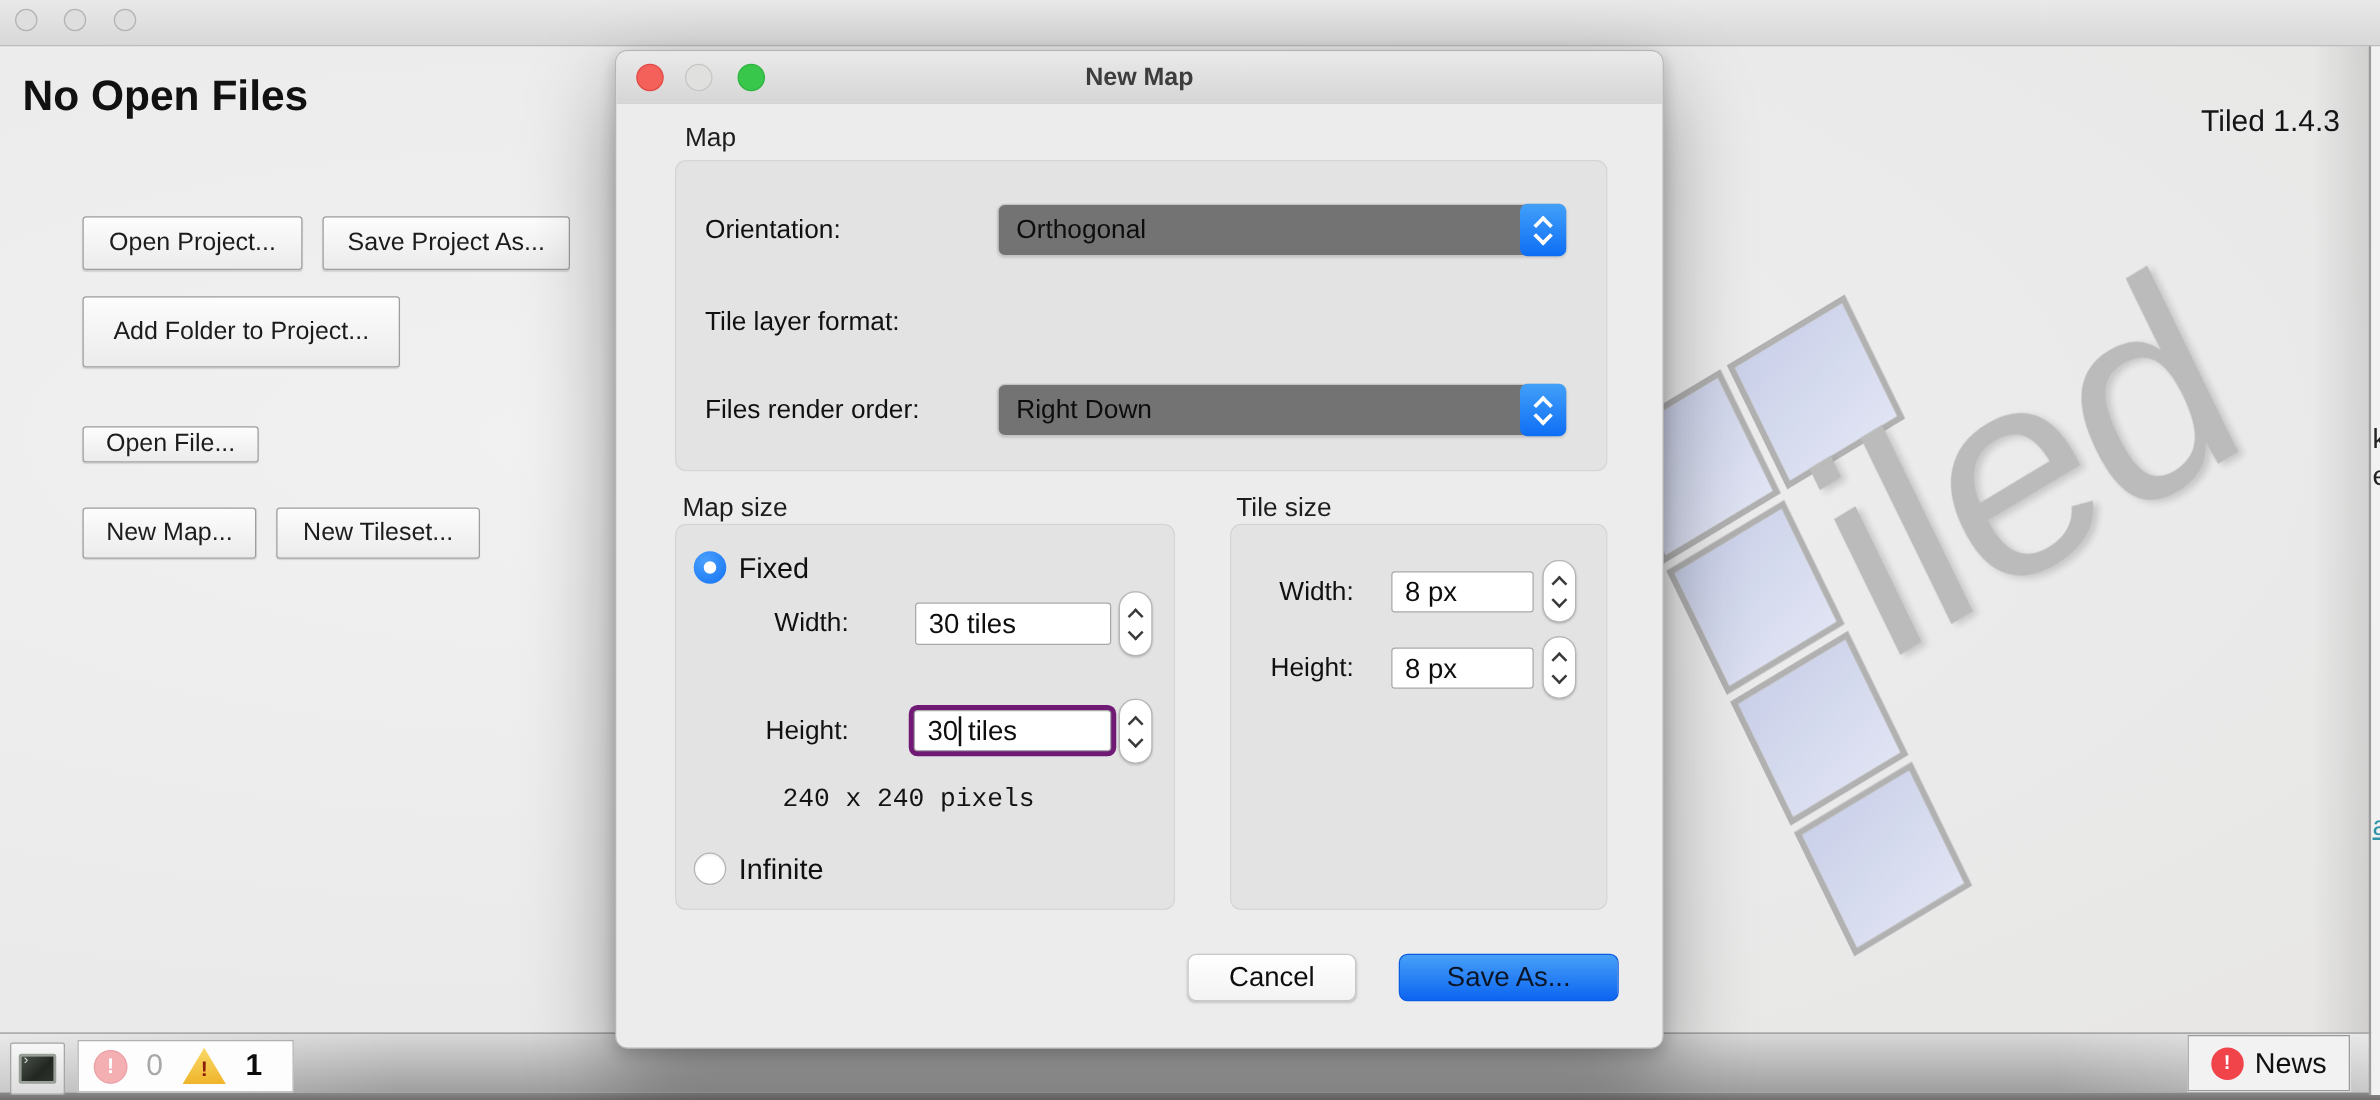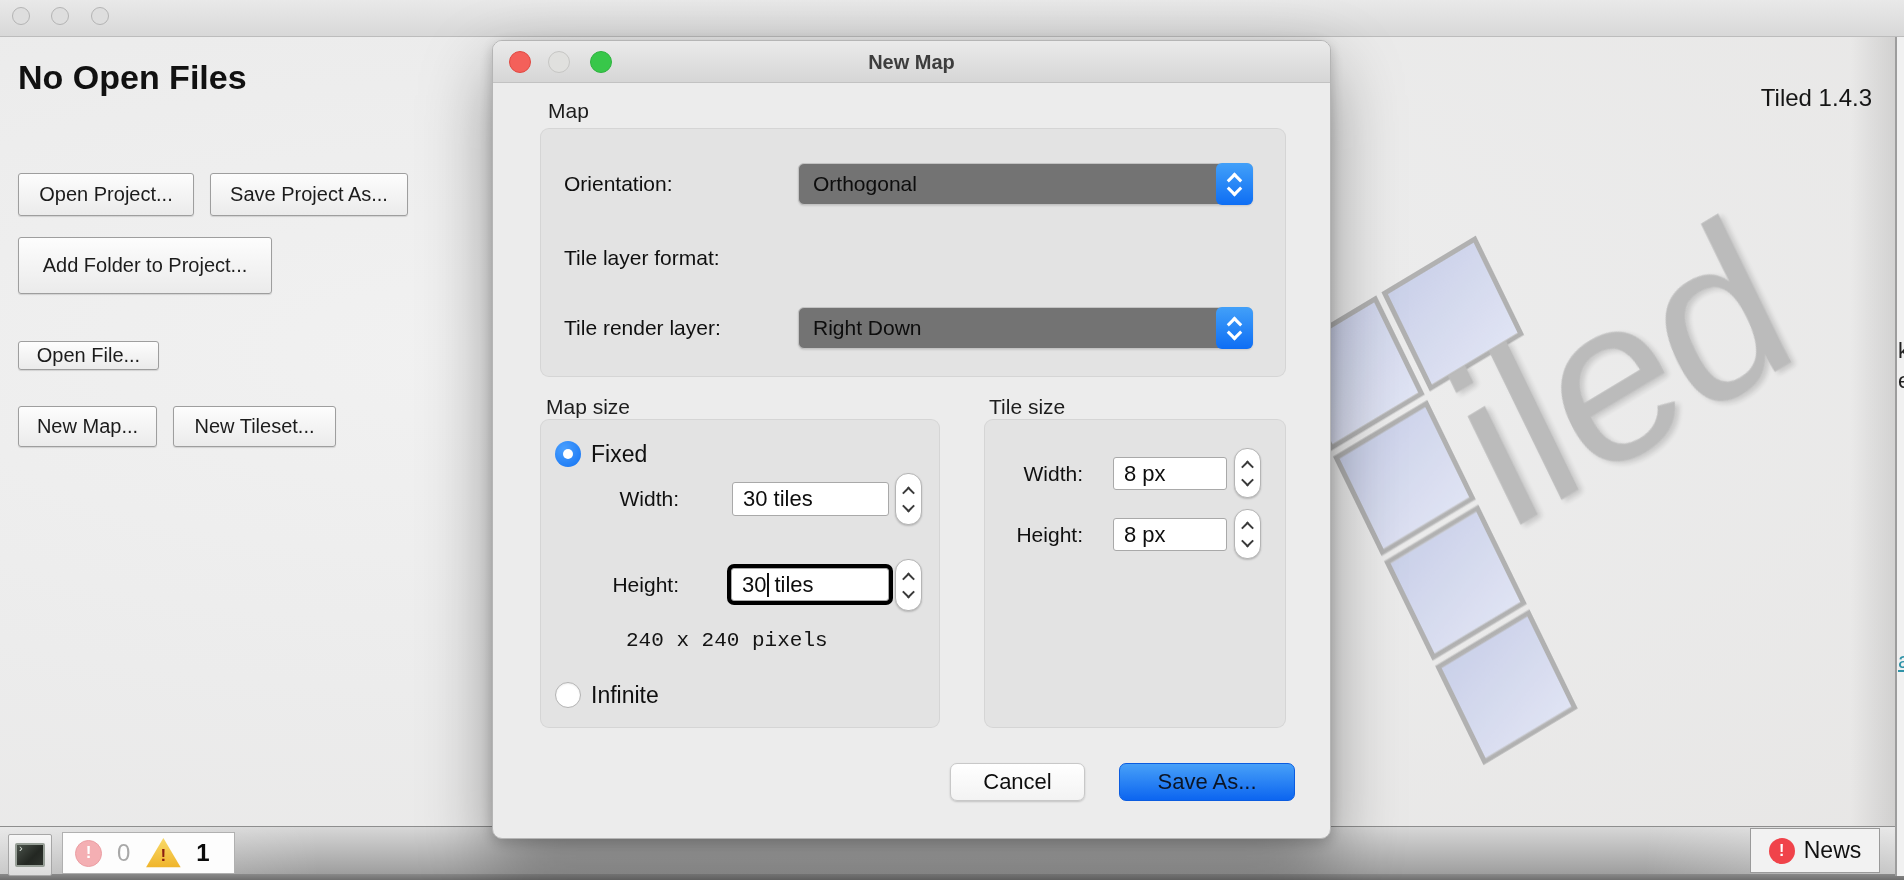--- a/index.html
+++ b/index.html
@@ -13,21 +13,21 @@
     background:linear-gradient(180deg,#e9e9e9,#d8d8d8); border-bottom:1px solid #bcbcbc; }
   .tl-circle { position:absolute; top:7px; width:18px; height:18px; border-radius:50%;
     background:#dedede; border:1px solid #b4b4b4; }
 
   
   .heading { position:absolute; left:18px; top:58px; font-size:34px; font-weight:600; color:#111; z-index:2; }
   .version { position:absolute; top:84px; right:32px; font-size:24px; color:#151515; z-index:2; }
 
   .btn-mac { position:absolute; display:flex; align-items:center; justify-content:center;
     font-size:20px; color:#1c1c1c; background:linear-gradient(180deg,#fdfdfd,#ebebeb);
-    border:1.5px solid #9e9e9e; border-radius:3px; box-shadow:0 1px 1px rgba(0,0,0,.12); z-index:2; cursor:default; }
+    border:1.5px solid #9e9e9e; border-radius:3px; box-shadow:0 1px 1px rgba(0,0,0,.12); z-index:2; cursor:default;margin-left:48px; }
 
   
   .wm { position:absolute; left:1282px; top:352px; transform:rotate(-31deg) skewX(-5deg);
         transform-origin:0 0; z-index:1; opacity:.9; }
   .wm-tile { position:absolute; width:110px; height:110px;
     background:linear-gradient(160deg,#c7cee9,#dfe3f5); border:5px solid #ababab; }
   .wm-text { position:absolute; left:124px; top:78px; font-size:228px; line-height:1;
     color:#b6b6b6; letter-spacing:-3px; text-shadow:3px 4px 5px rgba(0,0,0,.16); }
 
   
@@ -97,21 +97,21 @@
   .combo-value { position:absolute; left:14px; top:0; line-height:40px; font-size:21px; color:#0d0d0d; white-space:nowrap; }
   .combo-cap { position:absolute; right:-1px; top:-1px; width:37px; height:42px; border-radius:6px;
     background:linear-gradient(180deg,#42a0f9,#0e6ef4); display:flex; flex-direction:column;
     align-items:center; justify-content:center; gap:3px; }
   .chev { width:11px; height:11px; }
   .chev.up   { border-left:3px solid #fff; border-top:3px solid #fff; transform:rotate(45deg) translate(2px,2px); }
   .chev.down { border-right:3px solid #fff; border-bottom:3px solid #fff; transform:rotate(45deg) translate(-2px,-2px); }
 
   .spin-field { position:absolute; background:#fff; border:1.3px solid #a9a9a9; border-radius:3px;
     font-size:22px; color:#0d0d0d; padding-left:10px; display:flex; align-items:center; white-space:pre; }
-  .focus-ring { position:absolute; background:#000000; border-radius:7px; }
+  .focus-ring { position:absolute; background:#701a75; border-radius:7px; }
   .focus-ring .spin-field { position:absolute; left:4px; top:4px; }
   .caret { display:inline-block; width:2px; height:24px; background:#111; margin:0 1px; }
   .suffix { margin-left:4px; }
 
   .stepper { position:absolute; width:27px; height:52px; background:#fff; border:1px solid #b5b5b5;
     border-radius:13px; box-shadow:0 1px 2px rgba(0,0,0,.2); display:flex; flex-direction:column;
     align-items:center; justify-content:center; gap:7px; }
   .schev { width:9px; height:9px; }
   .schev.up   { border-left:2.5px solid #3a3a3a; border-top:2.5px solid #3a3a3a; transform:rotate(45deg) translate(1px,1px); }
   .schev.down { border-right:2.5px solid #3a3a3a; border-bottom:2.5px solid #3a3a3a; transform:rotate(45deg) translate(-1px,-1px); }
@@ -207,21 +207,21 @@
     <div class="combo" style="top:122px">
       <div class="combo-value">Orthogonal</div>
       <div class="combo-cap">
         <div class="chev up"></div>
         <div class="chev down"></div>
       </div>
     </div>
 
     <div class="row-label" style="left:71px; top:196px; line-height:42px">Tile layer format:</div>
 
-    <div class="row-label" style="left:71px; top:266px; line-height:42px">Tile render layer:</div>
+    <div class="row-label" style="left:71px; top:266px; line-height:42px">Files render order:</div>
     <div class="combo" style="top:266px">
       <div class="combo-value">Right Down</div>
       <div class="combo-cap">
         <div class="chev up"></div>
         <div class="chev down"></div>
       </div>
     </div>
 
     <div class="grp-label" style="left:53px; top:354px">Map size</div>
     <div class="grp-box" style="left:47px; top:378px; width:400px; height:309px"></div>

